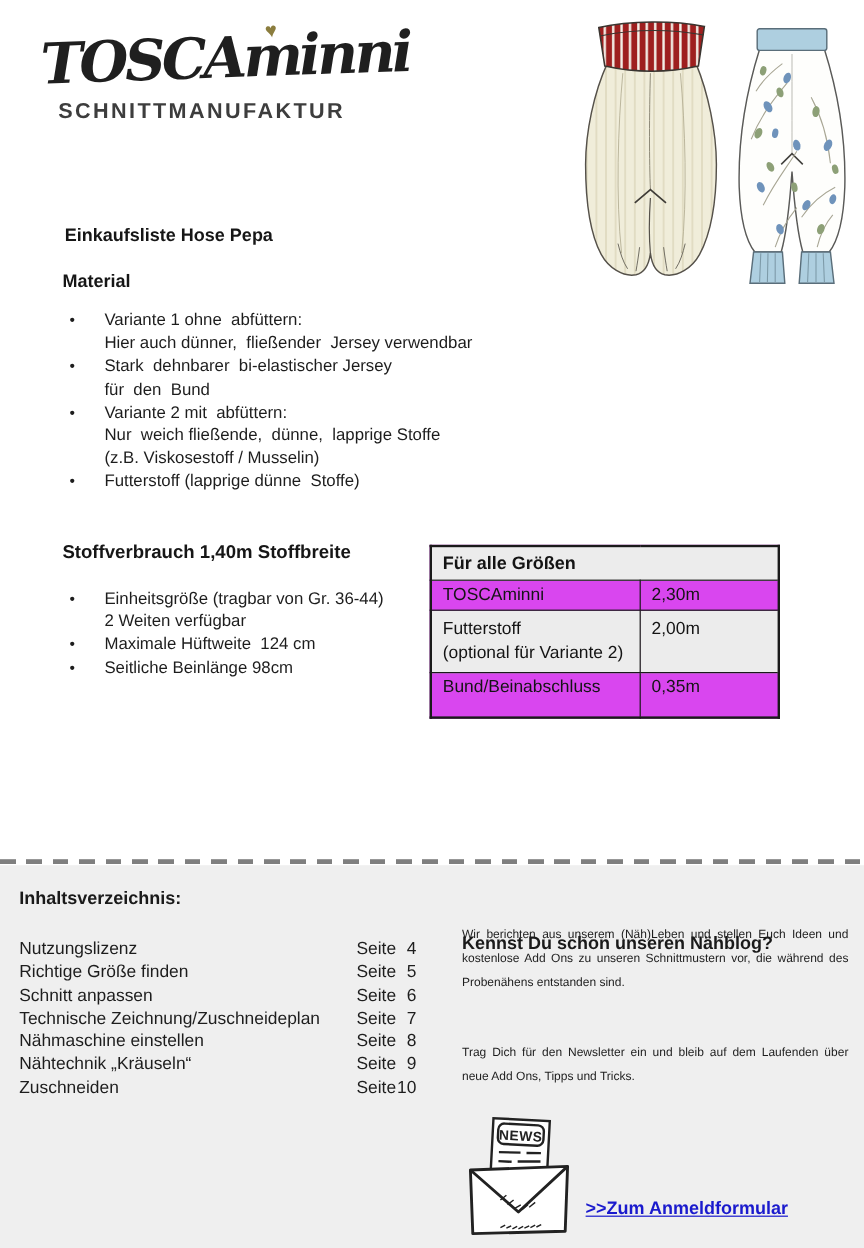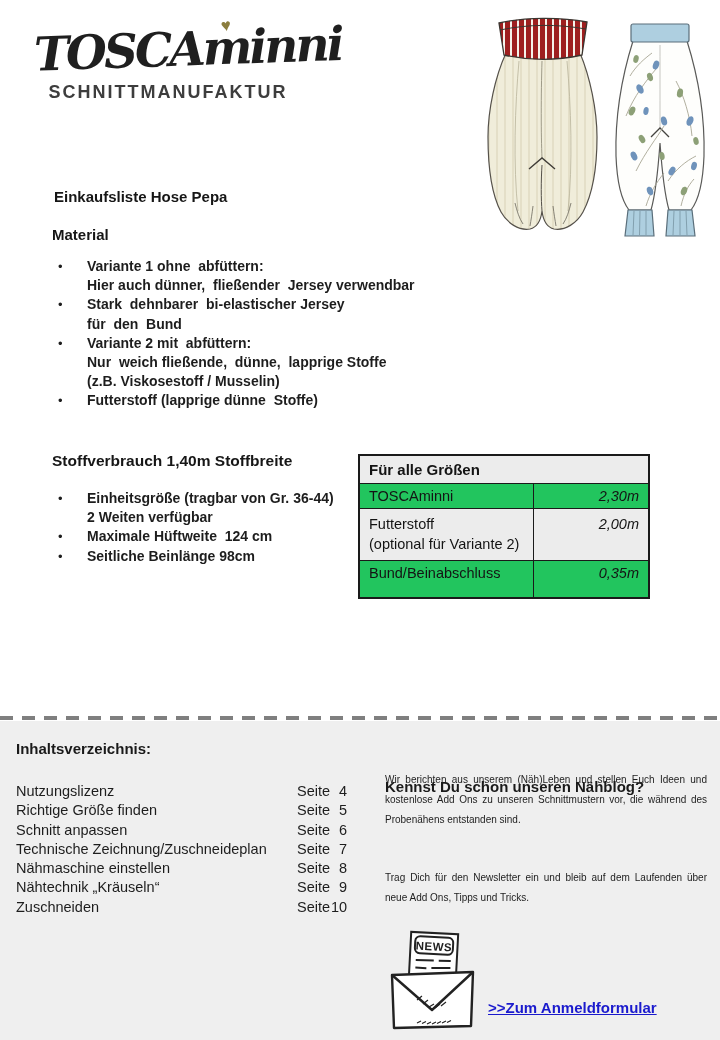--- a/index.html
+++ b/index.html
@@ -35,33 +35,33 @@
   .material{left:52px;top:226px;}
   .stoffverbrauch{left:52px;top:452px;font-size:15.5px;}
 
   
   .bullets{font-size:14px;line-height:19.2px;color:#1d1d1d;}
   .bullets-1{left:58px;top:257px;width:370px;}
   .bullets-2{left:58px;top:489px;width:340px;}
   .bullet-item{display:flex;align-items:flex-start;}
   .bullet-marker{flex:none;width:29px;font-size:13px;}
   .bullet-lines{flex:1;}
-  .b-line{white-space:pre-wrap;display:block;font-weight:bold;}
+  .b-line{white-space:pre-wrap;display:block;}
 
   
   .size-table{
     left:358px;top:454px;width:292px;border-collapse:collapse;
-    font-size:14.5px;color:#141414;background:#22c55e;
+    font-size:14.5px;color:#141414;background:#d946ef;
   }
   .size-table th,.size-table td{
     border:1px solid #1a1a1a;padding:4px 9px;text-align:left;vertical-align:top;
   }
   .size-table{border:2px solid #1a1a1a;}
   .size-table th{background:#ececec;font-size:15px;font-weight:700;padding:5px 9px;}
-  .size-table .val{width:96px;text-align:right;font-style:italic;}
+  .size-table .val{width:96px;text-align:left;}
   .size-table .r2{background:#ececec;}
   .size-table .r2 td{padding-top:5px;padding-bottom:6px;line-height:20px;}
   .size-table .r3 td{padding-bottom:16px;}
   .tbl-line{display:block;}
 
   
   .dashed-divider{
     left:0;top:716px;width:720px;height:4px;
     background:repeating-linear-gradient(90deg,#7f7f7f 0 13px,rgba(0,0,0,0) 13px 22px);
   }

